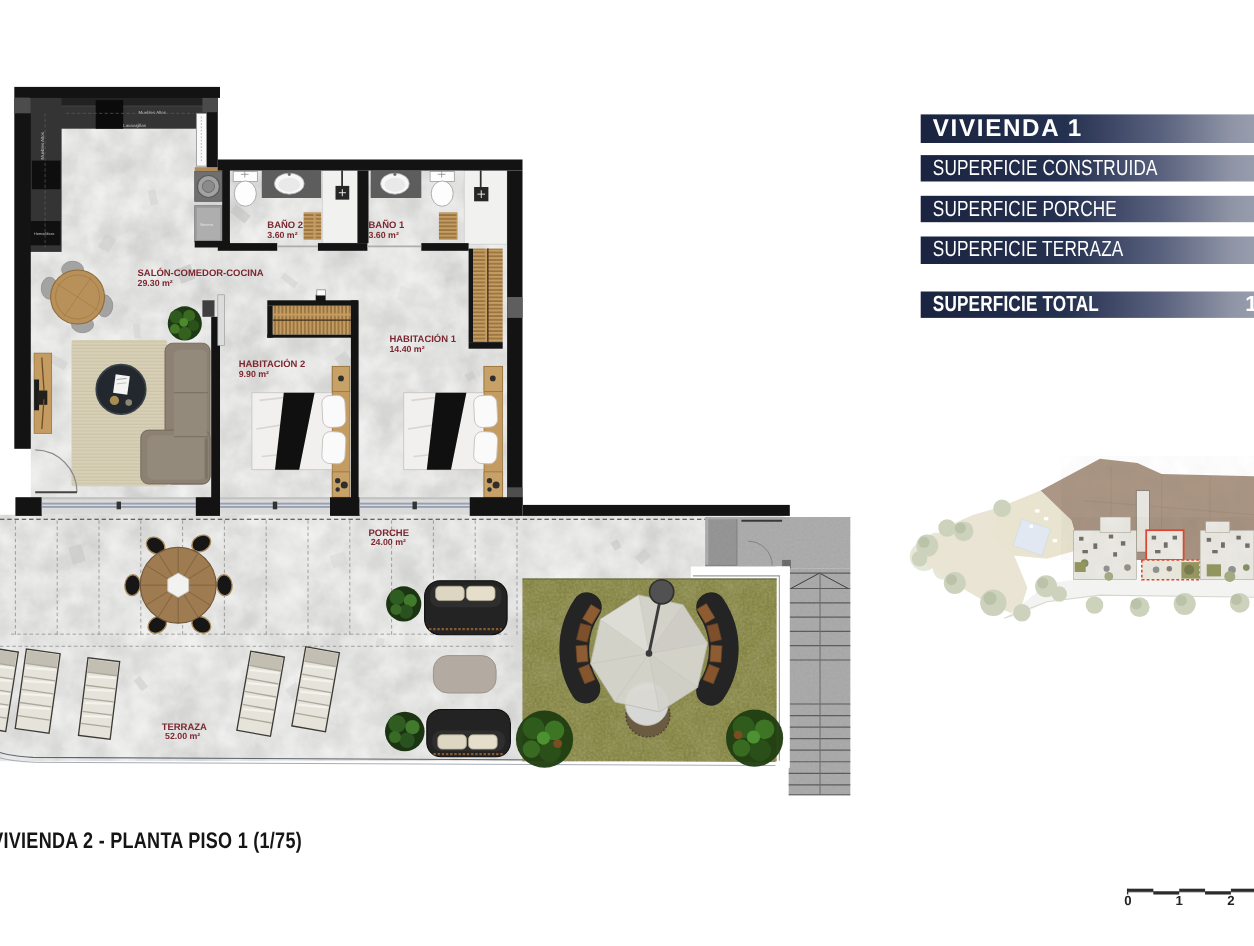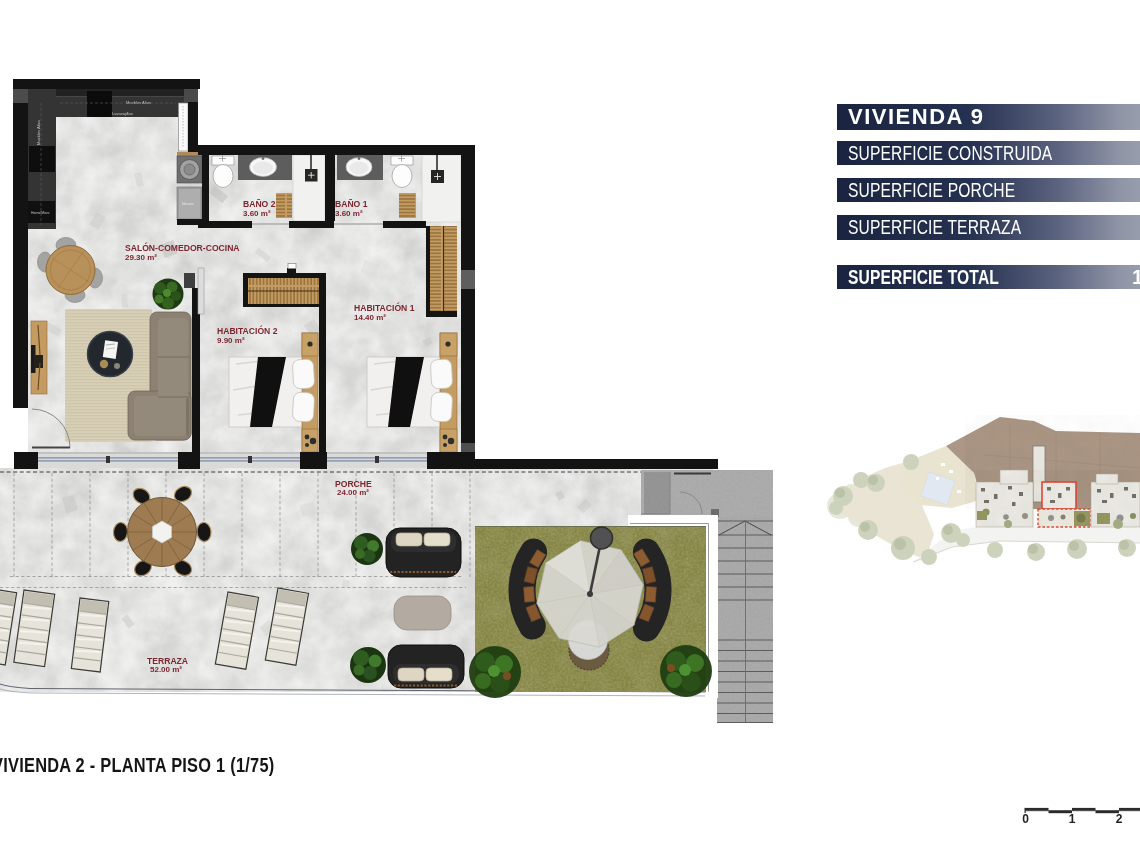--- a/index.html
+++ b/index.html
@@ -777,21 +777,21 @@
 <rect x="1119" y="807.9" width="21" height="2.7"></rect>
 </g>
 <g fill="#222" font-size="12" font-weight="bold" text-anchor="middle">
 <text x="1025.5" y="823">0</text>
 <text x="1072" y="823">1</text>
 <text x="1119" y="823">2</text>
 </g>
 </g>
 </svg>
 
-<div class="bar b1"><span class="t">VIVIENDA 9</span></div>
+<div class="bar b1"><span class="t">VIVIENDA 1</span></div>
 
 <div class="bar brow" style="top:140.5px"><span class="t">SUPERFICIE CONSTRUIDA</span></div>
 
 <div class="bar brow" style="top:177.5px"><span class="t">SUPERFICIE PORCHE</span></div>
 
 <div class="bar brow" style="top:215px"><span class="t">SUPERFICIE TERRAZA</span></div>
 
 <div class="bar brow" style="top:264.5px;font-weight:700"><span class="t">SUPERFICIE TOTAL</span><span style="position:absolute;left:295px;top:0">184.80 m²</span></div>
 
 <div class="title">VIVIENDA 2 - PLANTA PISO 1 (1/75)</div>

